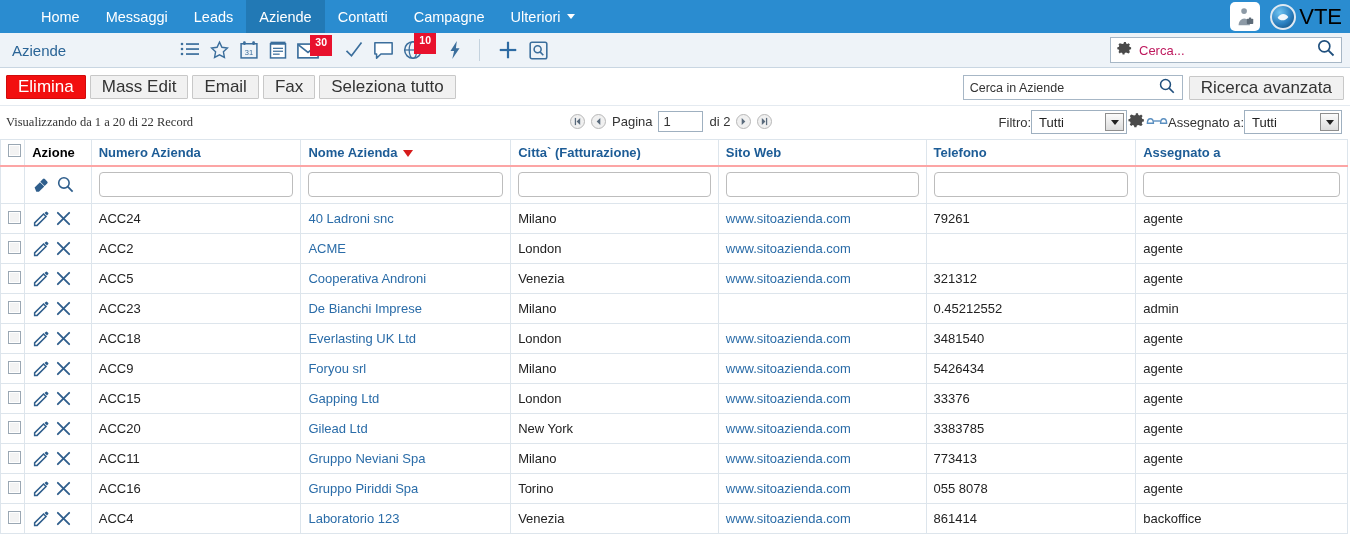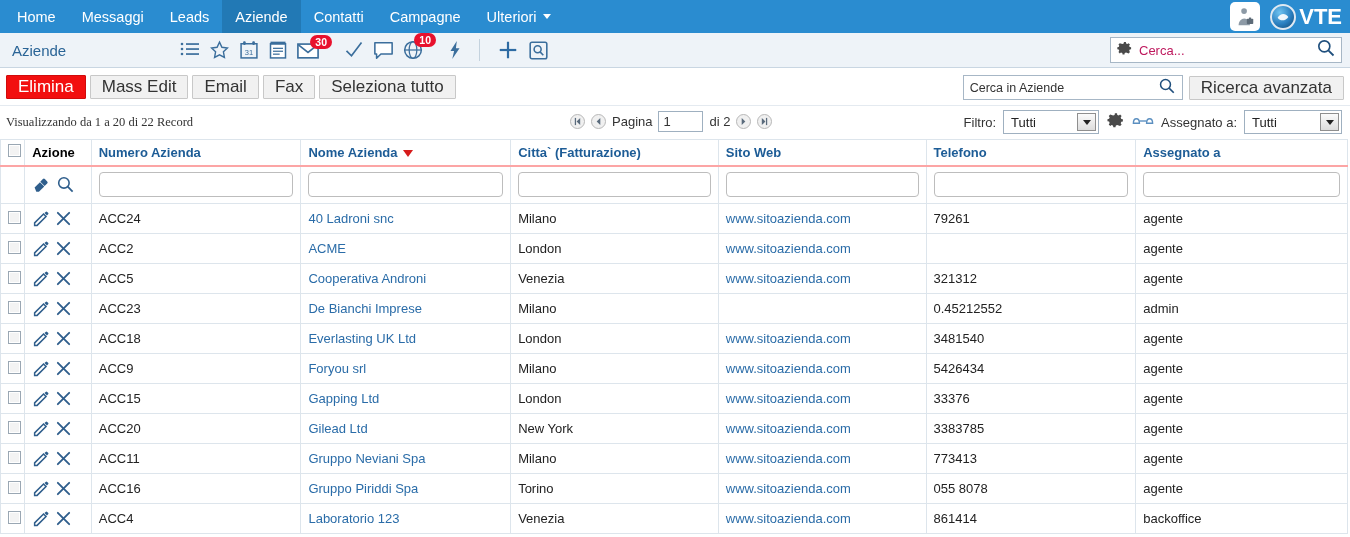--- a/index.html
+++ b/index.html
@@ -13,21 +13,21 @@
   }
 
   
   .topnav {
     height: 33px;
     background: #2a8cd0;
     display: flex;
     align-items: stretch;
     position: relative;
   }
-  .topnav-items { display: flex; align-items: stretch; padding-left: 4px; }
+  .topnav-items { display: flex; align-items: stretch; padding-left: 28px; }
   .nav-item {
     display: flex; align-items: center;
     padding: 0 13px;
     color: #ffffff;
     font-size: 14.5px;
     white-space: nowrap;
     cursor: pointer;
   }
   .nav-item.active { background: #2279b5; }
   .nav-caret {
@@ -52,21 +52,21 @@
   }
   .logo-wrap { display: flex; align-items: center; }
   .logo-badge {
     width: 26px; height: 26px; border-radius: 50%;
     background: radial-gradient(circle at 35% 30%, #6fc3f0 0%, #2a7fc0 55%, #10456e 100%);
     border: 2px solid #dfe9f2;
     display: flex; align-items: center; justify-content: center;
     margin-right: 3px;
   }
   .logo-text {
-    color: #ffffff; font-weight: bold;
+    color: #000000; font-weight: normal;
     font-size: 22px; letter-spacing: 0px;
     font-family: "Liberation Sans", sans-serif;
   }
 
   
   .toolbar {
     height: 35px;
     background: #eef3f8;
     border-bottom: 1px solid #c9d6e2;
     display: flex; align-items: center;
@@ -77,22 +77,22 @@
     padding-left: 12px; width: 180px;
   }
   .tool-icons { display: flex; align-items: center; gap: 9px; }
   .tool-ic { position: relative; display: flex; align-items: center; cursor: pointer; }
   .badge {
     position: absolute;
     top: -7px; right: -13px;
     background: #e8112d;
     color: #fff;
     font-size: 10.5px; font-weight: bold;
-    border-radius: 7px;
-    padding: 1px 5px 1px 5px;
+    border-radius: 0;
+    padding: 1px 5px 8px 5px;
     line-height: 12px;
     min-width: 21px;
     text-align: center;
   }
   .tool-sep { width: 1px; height: 22px; background: #c4d2de; margin: 0 8px; }
   .toolbar-search {
     position: absolute; right: 8px; top: 4px;
     width: 232px; height: 26px;
     background: #ffffff;
     border: 1px solid #a7b7c6;
@@ -162,21 +162,21 @@
   }
   .page-input {
     width: 45px; height: 21px;
     border: 1px solid #9fb0c0; background: #fff;
     font-size: 13px; color: #333;
     padding: 0 4px;
     font-family: "Liberation Sans", sans-serif;
   }
   .filters {
     position: absolute; right: 8px; top: 4px;
-    display: flex; align-items: center; gap: 7px;
+    display: flex; align-items: center; 
     font-size: 13px; color: #333;
   }
   .selectbox {
     position: relative;
     width: 96px; height: 24px;
     border: 1px solid #9fb0c0;
     background: #fff;
     display: flex; align-items: center;
     padding-left: 7px;
     font-size: 13px; color: #222; text-align: right;

